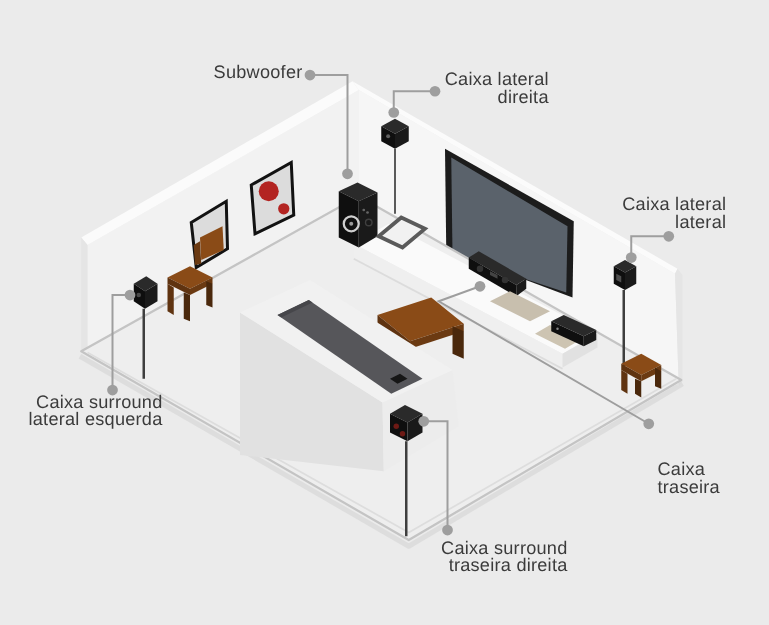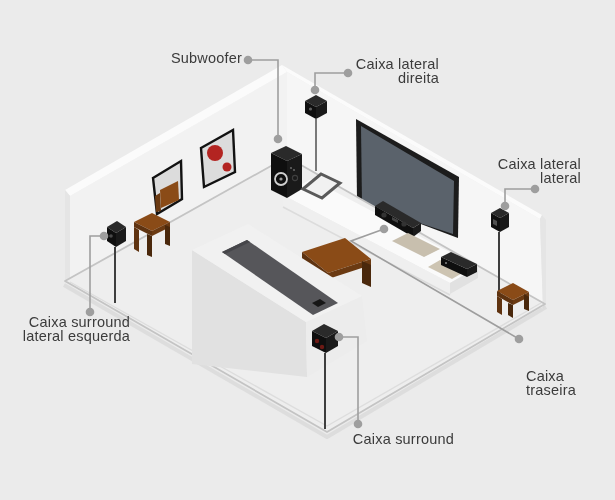--- a/index.html
+++ b/index.html
@@ -250,14 +250,15 @@
     <span>traseira</span>
   </div>
 
   <div class="label al-c" style="left:4px;top:316px;width:126px;">
     <span>Caixa surround</span>
     <span>lateral esquerda</span>
   </div>
 
   <div class="label al-c" style="left:340px;top:433px;width:114px;">
     <span>Caixa surround</span>
+    <span>traseira direita</span>
   </div>
 </div>
 
 </body></html>

